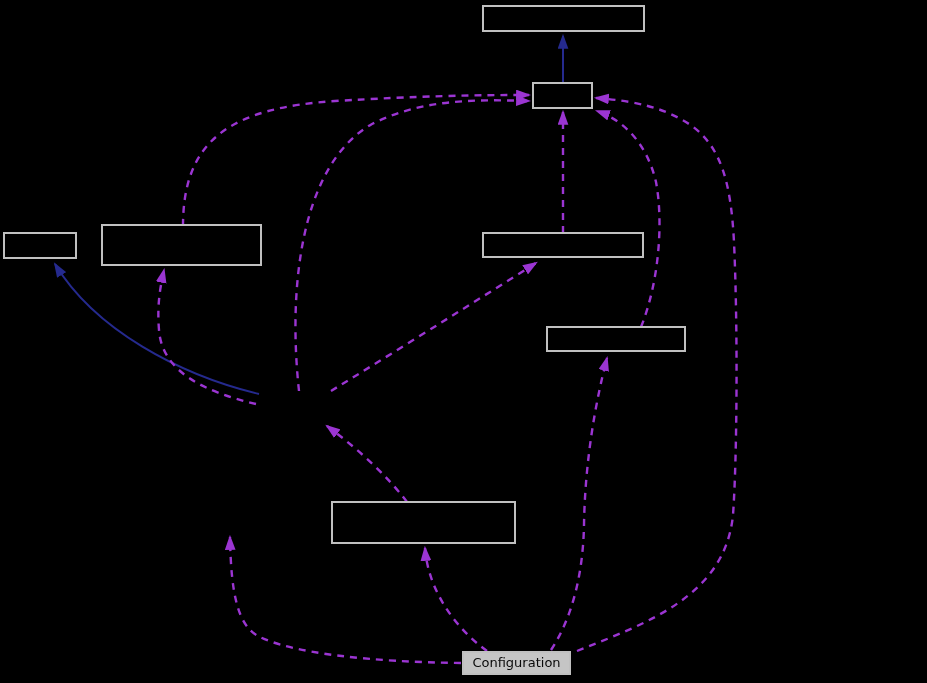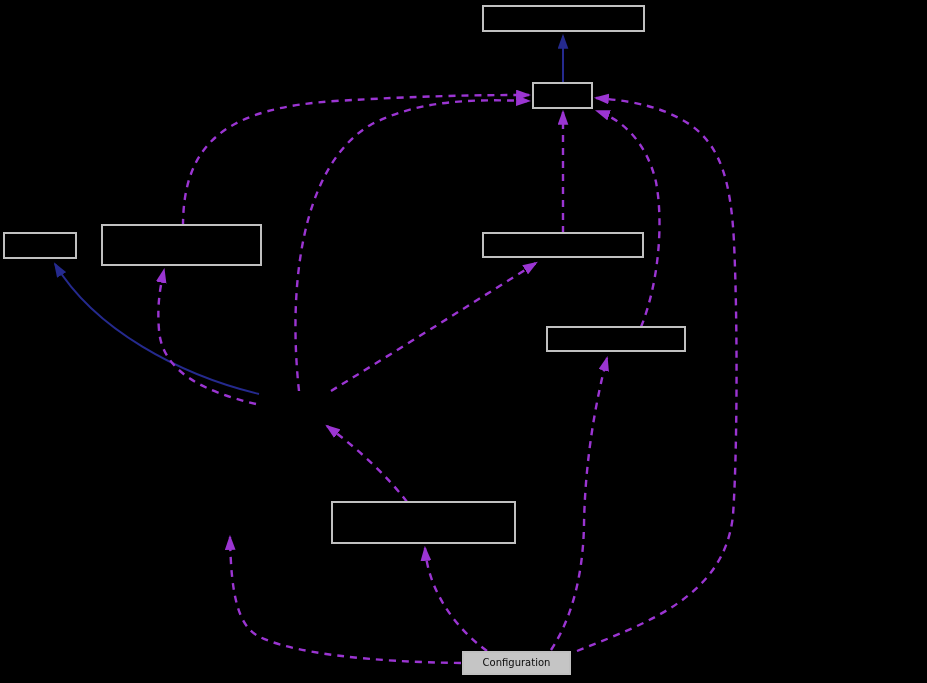--- a/index.html
+++ b/index.html
@@ -8,21 +8,21 @@
     width:927px;height:683px;
     background:#000;
     overflow:hidden;
     font-family:"DejaVu Sans", sans-serif;
   }
   svg{position:absolute;left:0;top:0;}
   .current-node-label{
     position:absolute;
     left:463px;top:652px;width:107px;height:22px;
     line-height:22px;text-align:center;
-    font-size:10px;color:#0a0a0a;
+    font-size:13px;color:#0a0a0a;
     user-select:none;
   }
 </style>
 </head>
 <body>
 
 <div class="canvas">
   <svg id="graph" width="927" height="683" viewBox="0 0 927 683">
     <defs>
       <marker id="arrow-usage" viewBox="0 0 14 10" markerWidth="15" markerHeight="11" refX="12" refY="5" orient="auto" markerUnits="userSpaceOnUse">

